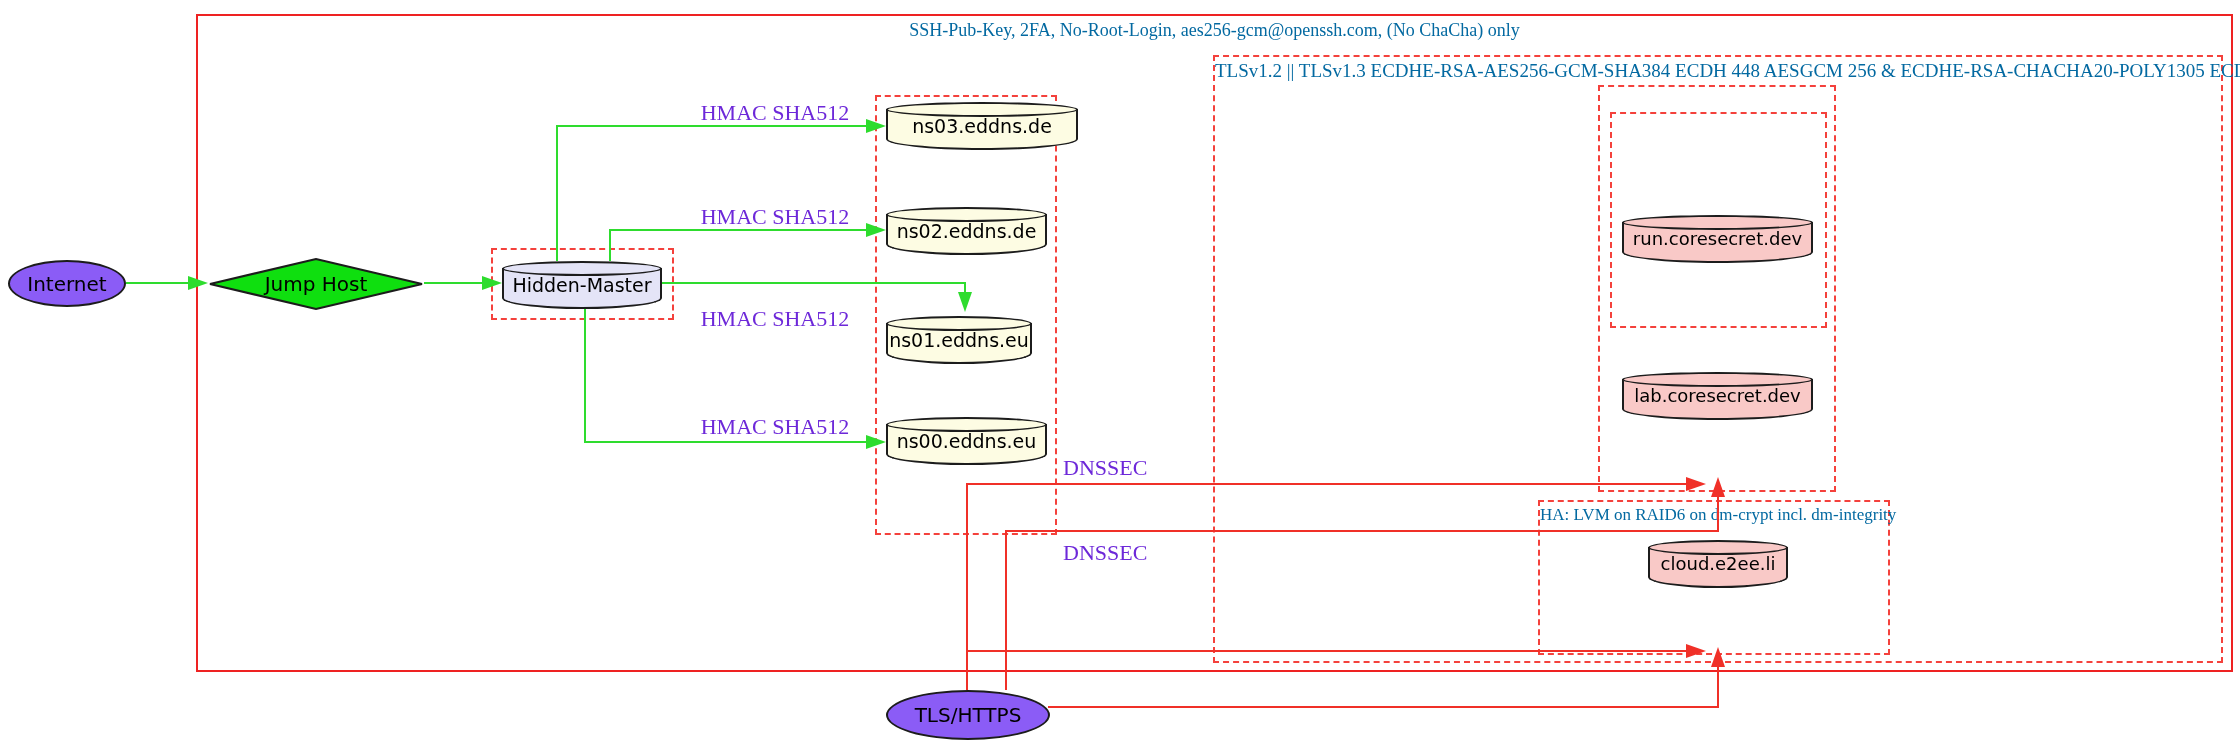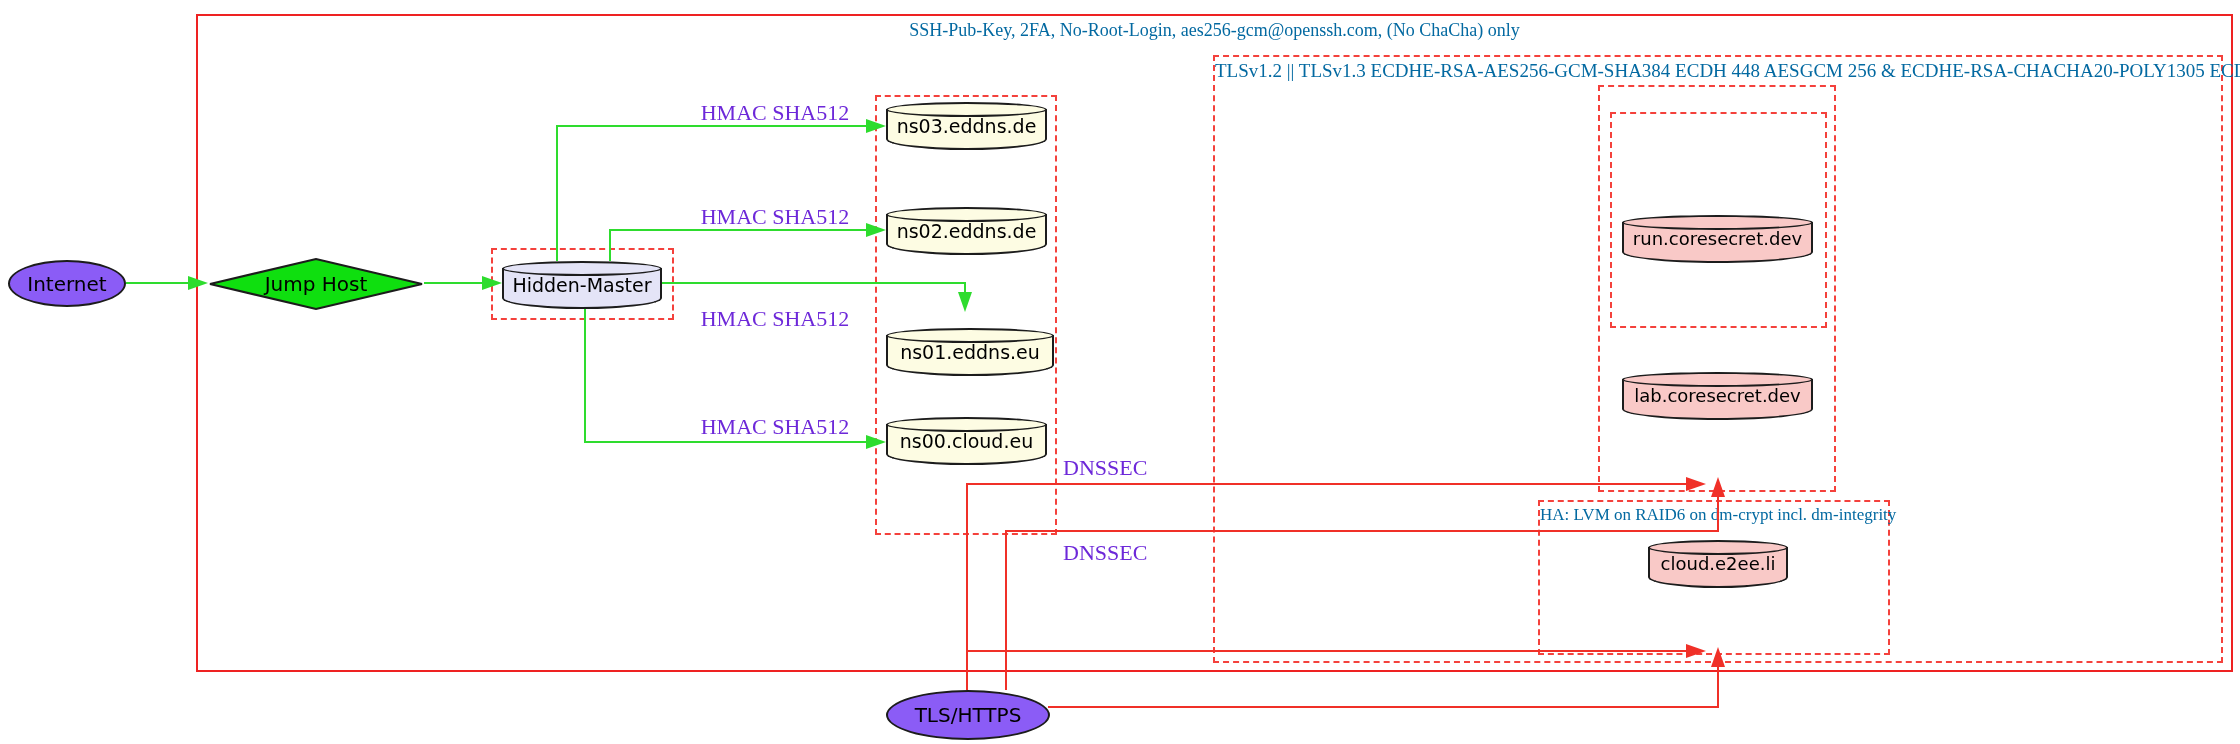--- a/index.html
+++ b/index.html
@@ -133,42 +133,42 @@
     </svg>
     <div class="diamond-label">Jump Host</div>
   </div>
 
   <div class="cyl fill-lavender" style="left:502px;top:261px;width:160px;height:48px;">
     <div class="cyl-body"></div>
     <div class="cyl-top"></div>
     <div class="cyl-label">Hidden-Master</div>
   </div>
 
-  <div class="cyl fill-yellow" style="left:886px;top:102px;width:161px;height:48px;">
+  <div class="cyl fill-yellow" style="left:886px;top:102px;width:192px;height:48px;">
     <div class="cyl-body"></div>
     <div class="cyl-top"></div>
     <div class="cyl-label">ns03.eddns.de</div>
   </div>
 
   <div class="cyl fill-yellow" style="left:886px;top:207px;width:161px;height:48px;">
     <div class="cyl-body"></div>
     <div class="cyl-top"></div>
     <div class="cyl-label">ns02.eddns.de</div>
   </div>
 
-  <div class="cyl fill-yellow" style="left:886px;top:328px;width:168px;height:48px;">
+  <div class="cyl fill-yellow" style="left:886px;top:316px;width:146px;height:48px;">
     <div class="cyl-body"></div>
     <div class="cyl-top"></div>
     <div class="cyl-label">ns01.eddns.eu</div>
   </div>
 
   <div class="cyl fill-yellow" style="left:886px;top:417px;width:161px;height:48px;">
     <div class="cyl-body"></div>
     <div class="cyl-top"></div>
-    <div class="cyl-label">ns00.cloud.eu</div>
+    <div class="cyl-label">ns00.eddns.eu</div>
   </div>
 
 
   <div class="cyl fill-pink" style="left:1622px;top:372px;width:191px;height:48px;">
     <div class="cyl-body"></div>
     <div class="cyl-top"></div>
     <div class="cyl-label">lab.coresecret.dev</div>
   </div>
 
   <div class="cyl fill-pink" style="left:1622px;top:215px;width:191px;height:48px;">

